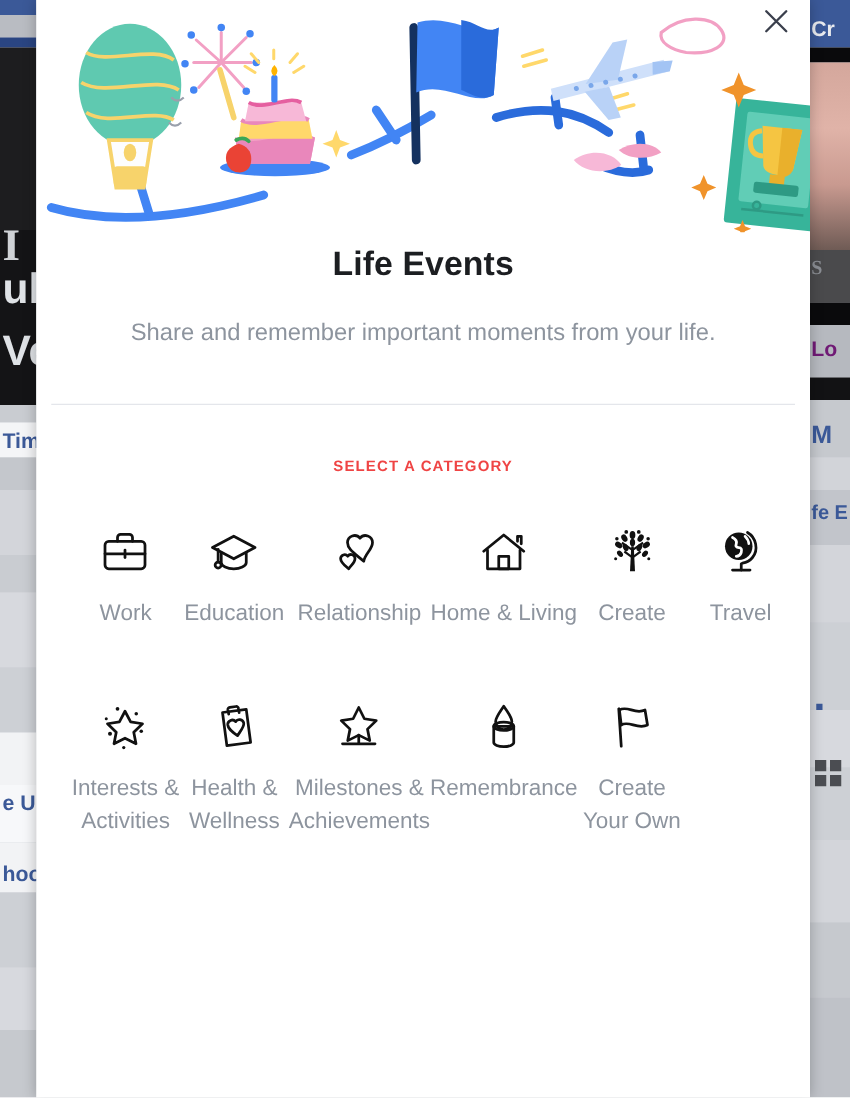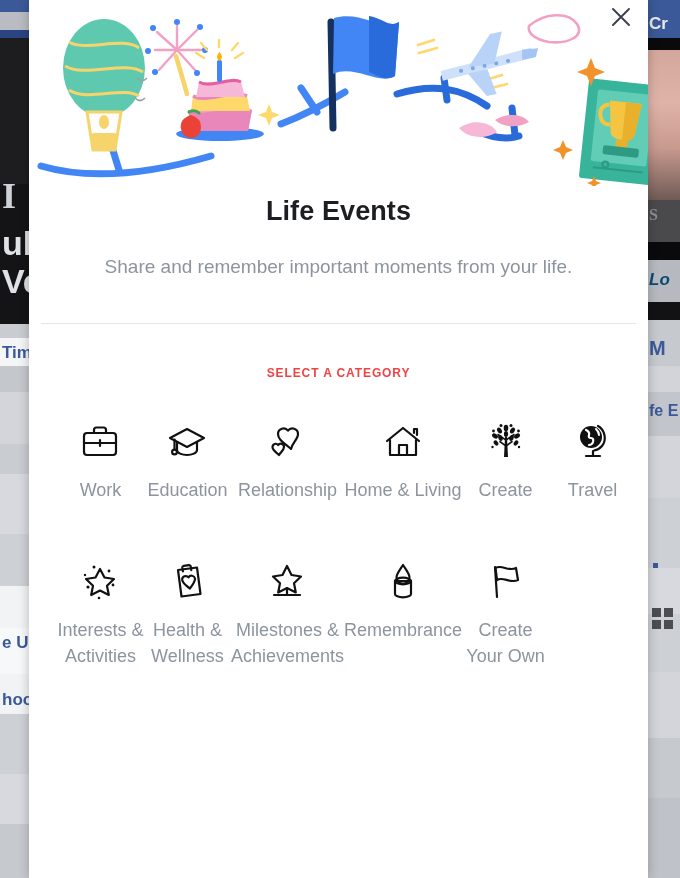--- a/index.html
+++ b/index.html
@@ -244,21 +244,21 @@
       <div class="bg-band bl-g4"></div>
       <div class="bg-band bl-g5"></div>
       <div class="bg-band bl-w2"></div>
       <div class="bg-band bl-w3"></div>
       <div class="bg-band bl-w4"></div>
       <div class="bg-band bl-g6"></div>
       <div class="bg-band bl-g7"></div>
       <div class="bg-band bl-g8"></div>
 
       <span class="bl-txt bl-serif" style="top:175px; font-size:36px; color:#cfd2d6;">I</span>
-      <span class="bl-txt" style="top:224px; font-size:34px; color:#dfe2e6;">ul</span>
+      <span class="bl-txt" style="top:212px; font-size:34px; color:#dfe2e6;">ul</span>
       <span class="bl-txt" style="top:262px; font-size:34px; color:#dfe2e6;">Ve</span>
       <span class="bl-txt" style="top:343px; font-size:17px; color:#3b5998;">Tim</span>
       <span class="bl-txt" style="top:633px; font-size:17px; color:#3b5998;">e Un</span>
       <span class="bl-txt" style="top:690px; font-size:17px; color:#3b5998;">hoo</span>
     </div>
 
     <div class="bg-right">
       <div class="bg-band br-blue"></div>
       <div class="bg-band br-black"></div>
       <div class="bg-band br-photo"></div>
@@ -272,21 +272,21 @@
       <div class="bg-band br-g5"></div>
       <div class="bg-band br-g6"></div>
       <div class="bg-band br-g7"></div>
       <div class="bg-band br-g8"></div>
       <div class="bg-band br-g9"></div>
       <div class="bg-band br-g10"></div>
       <div class="bg-band br-g11"></div>
 
       <span class="br-txt light" style="top:14px; font-size:17px;">Cr</span>
       <span class="br-txt dim" style="top:206px; font-size:16px; font-family:'Liberation Serif',serif;">S</span>
-      <span class="br-txt" style="top:270px; font-size:17px; color:#0c4a6e;font-style:italic;">Lo</span>
+      <span class="br-txt" style="top:270px; font-size:17px; color:#701a75;">Lo</span>
       <span class="br-txt blue" style="top:337px; font-size:20px;">M</span>
       <span class="br-txt blue" style="top:402px; font-size:16px;">fe E</span>
 
       <div class="br-dots" style="top:608px; left:4px;">
         <i></i>
           <i></i>
           <i></i>
           <i></i>
       </div>
       <div style="position:absolute; top:563px; left:5px; width:5px; height:5px; background:#3b5998;"></div>

